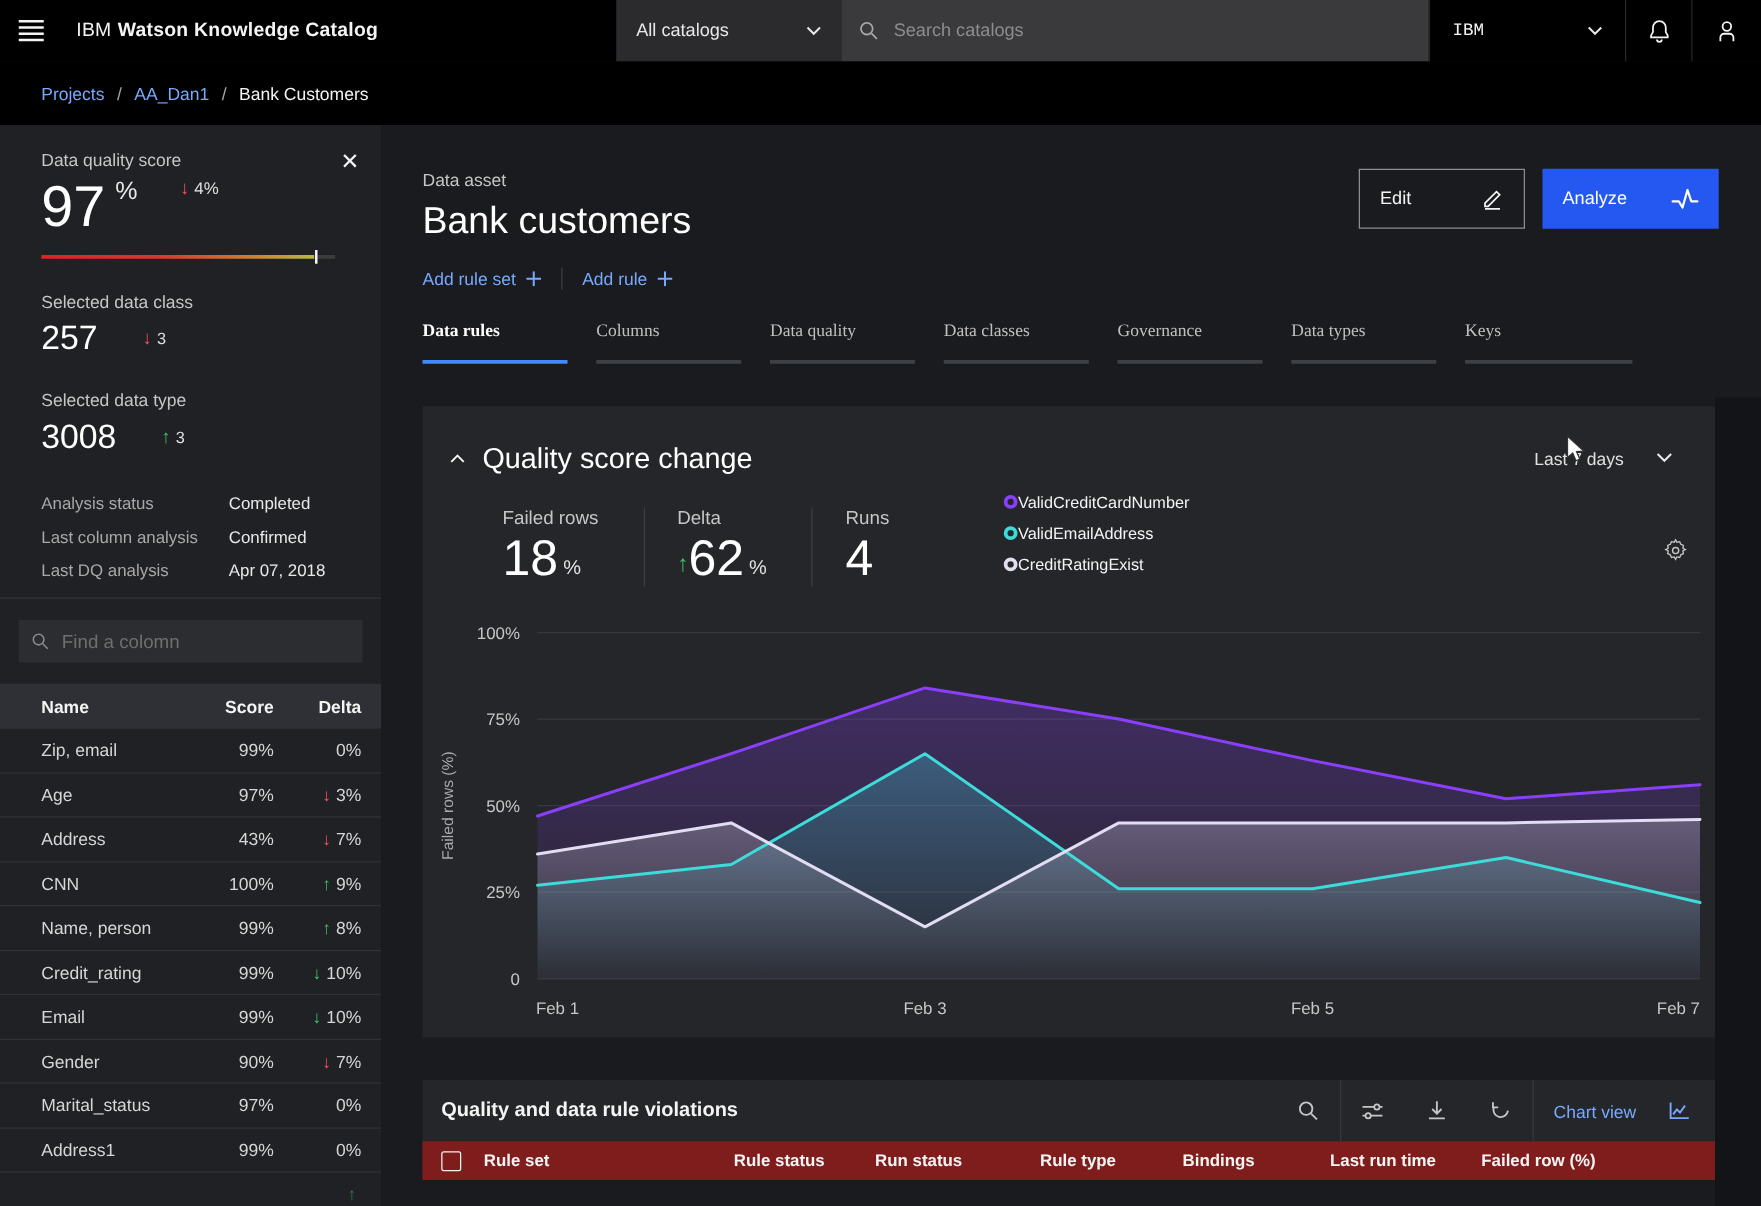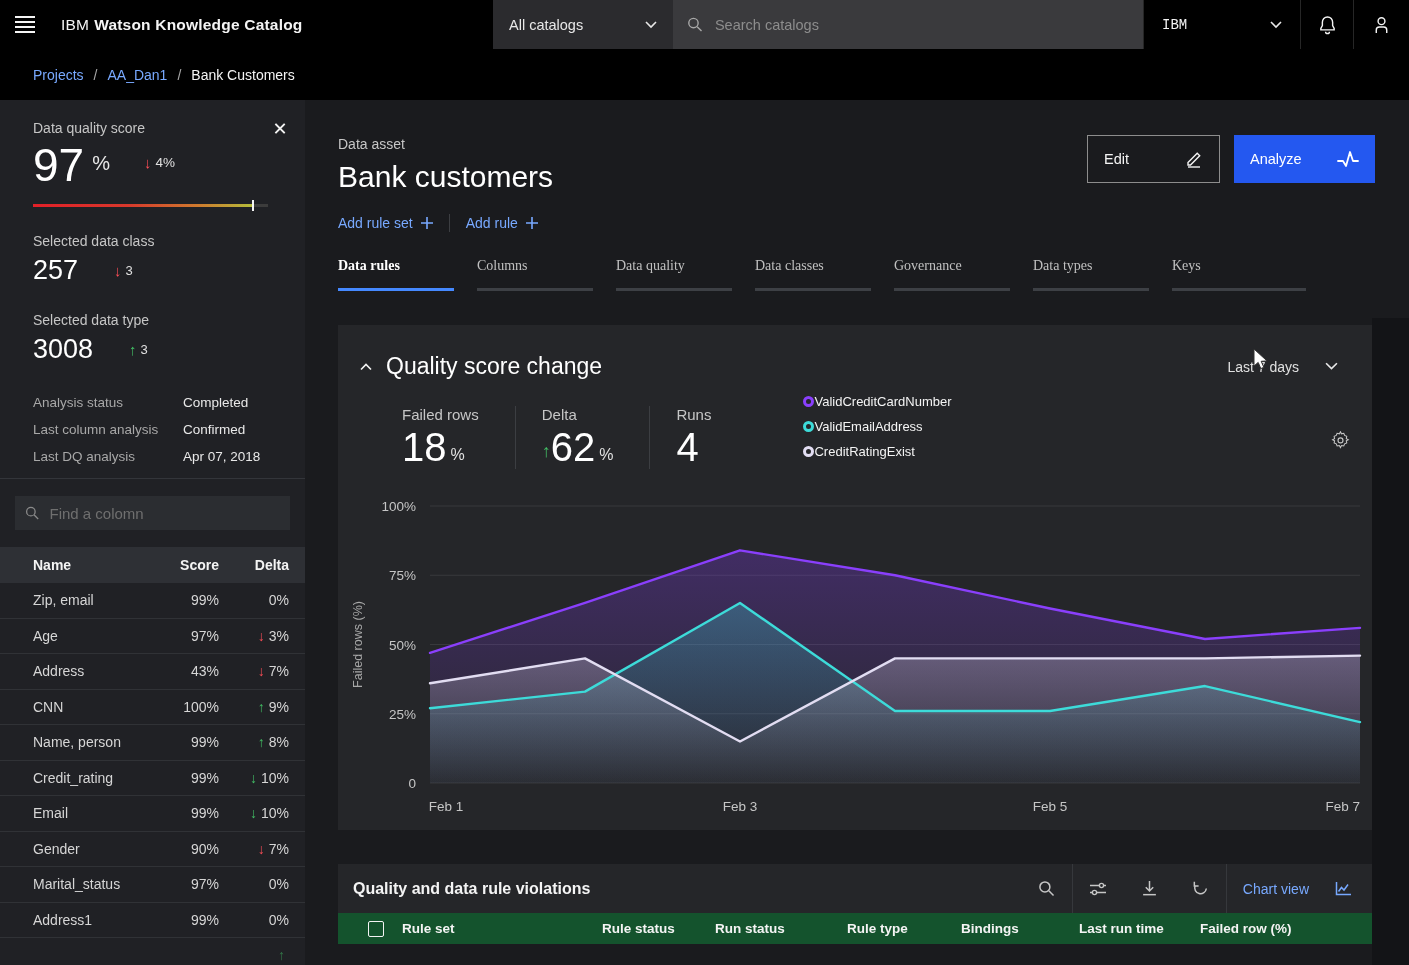--- a/index.html
+++ b/index.html
@@ -21,21 +21,21 @@
   .breadcrumb { height:51px; background:#000000; display:flex; align-items:center; padding-left:33px; font-size:14px; gap:10px; }
   .breadcrumb a { color:#78a9ff; text-decoration:none; cursor:pointer; }
   .breadcrumb .sep { color:#a8a8a8; }
   .breadcrumb .current { color:#f4f4f4; }
   .content { display:flex; height:865px; }
   
   .sidebar { width:305px; background:#202125; position:relative; flex:none; }
   .sb-pad { padding:20px 16px 0 33px; }
   .sb-close { position:absolute; top:118px; right:14px; width:22px; height:22px; color:#f4f4f4; font-size:18px; line-height:22px; text-align:center; cursor:pointer; top:18px; }
   .sb-label { font-size:14px; color:#c6c6c6; margin-bottom:6px; }
-  .score-line { display:flex; align-items:center; gap:8px; }
+  .score-line { display:flex; align-items:flex-start; gap:8px; }
   .score-big { font-size:46px; font-weight:300; line-height:1; color:#fff; }
   .score-pct { font-size:20px; font-weight:300; color:#e8e8e8; padding-bottom:3px; }
   .delta-inline { display:flex; align-items:center; gap:4px; font-size:13.5px; color:#e0e0e0; margin-left:26px; padding-bottom:6px; }
   .arrow { font-size:15px; }
   .arrow.red { color:#fa4d56; } .arrow.green { color:#42be65; }
   .grad-bar { margin-top:16px; height:3px; width:235px; position:relative;
     background:linear-gradient(90deg,#e22028 0%, #d8382c 40%, #cf7a2e 70%, #b5bb3a 93%, #3c3c3c 93%, #3c3c3c 100%); }
   .grad-marker { position:absolute; left:93%; top:-4px; width:2px; height:11px; background:#f4f4f4; }
   .stat-block { margin-top:26px; }
   .stat-num-line { display:flex; align-items:center; gap:10px; margin-top:4px; }
@@ -97,21 +97,21 @@
   .gear { position:absolute; right:22px; top:106px; cursor:pointer; }
   .chart-wrap { position:absolute; left:0; top:165px; }
   
   .viol-card { margin-top:34px; height:80px+; }
   .vc-head { height:49px; display:flex; align-items:center; padding-left:15px; }
   .vc-title { font-size:16px; font-weight:700; flex:1; }
   .vc-tools { display:flex; align-items:center; height:49px; }
   .tool { width:51px; height:49px; display:flex; align-items:center; justify-content:center; cursor:pointer; }
   .tool-div { width:1px; height:49px; background:#36383c; }
   .chart-view { display:flex; align-items:center; gap:26px; padding:0 20px 0 16px; color:#78a9ff; font-size:14px; cursor:pointer; }
-  .vc-cols { height:31px; background:#14532d; display:flex; align-items:center; padding-left:30px; font-size:13.5px; font-weight:700; }
+  .vc-cols { height:31px; background:#7f1d1d; display:flex; align-items:center; padding-left:15px; font-size:13.5px; font-weight:700; }
   .checkbox { width:16px; height:16px; border:1.5px solid #f4f4f4; border-radius:2px; margin-right:18px; cursor:pointer; }
   .vcol { flex:none; }
   .cursor { position:absolute; left:1253px; top:348px; z-index:50; pointer-events:none; }
   text { font-family:"Liberation Sans",sans-serif; }
 </style>
 </head>
 <body>
 
 <header class="topbar">
   <div class="hamburger">

